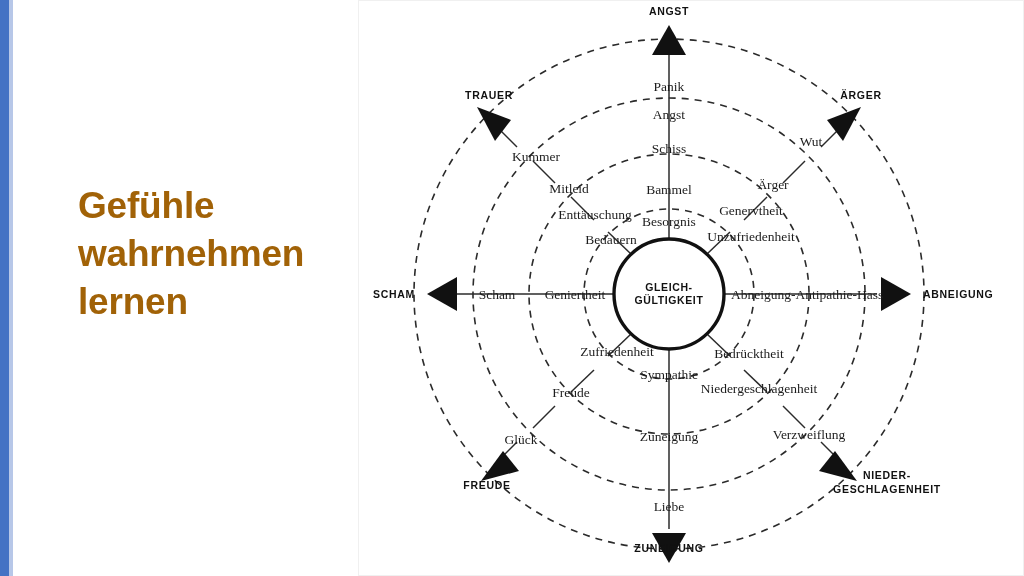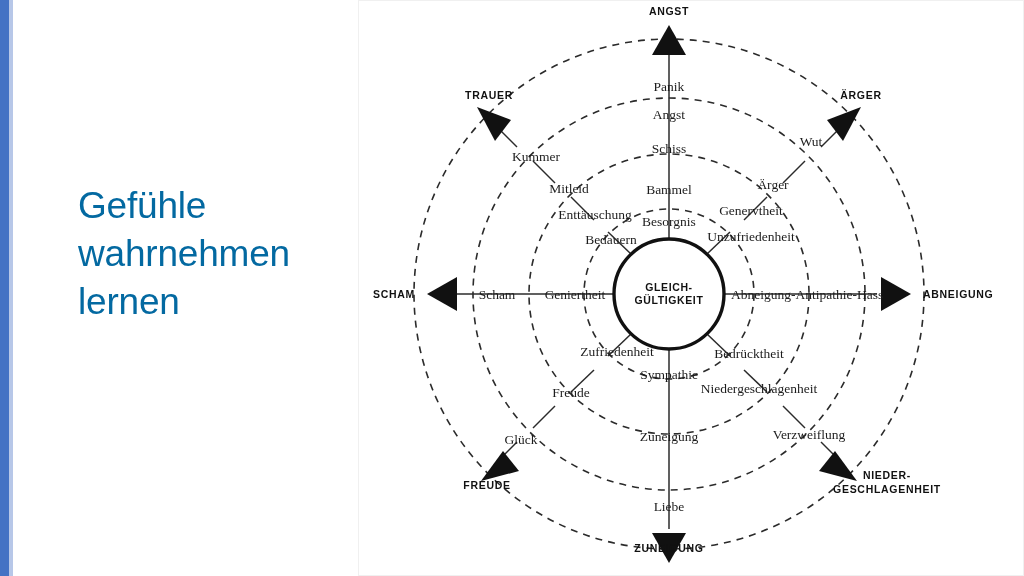--- a/index.html
+++ b/index.html
@@ -13,22 +13,22 @@
   #accent-bar{
     position:absolute;left:0;top:0;width:9px;height:576px;
     background:#4472c4;
   }
   #accent-bar-light{
     position:absolute;left:9px;top:0;width:4px;height:576px;
     background:#b7c7e8;
   }
   #title{
     position:absolute;left:78px;top:182px;width:300px;
-    font-size:37px;line-height:1.30;color:#0369a1;
-    font-weight:400;letter-spacing:-0.2px;
+    font-size:37px;line-height:1.30;color:#a16207;
+    font-weight:700;letter-spacing:-0.2px;
     white-space:pre-line;
   }
   #green-box{
     position:absolute;left:884px;top:3px;width:100px;height:44px;
     border:1.5px solid #a9c18f;background:#ffffff;
   }
   
   #picture{
     position:absolute;left:358px;top:0px;width:666px;height:576px;
     background:#ffffff;

